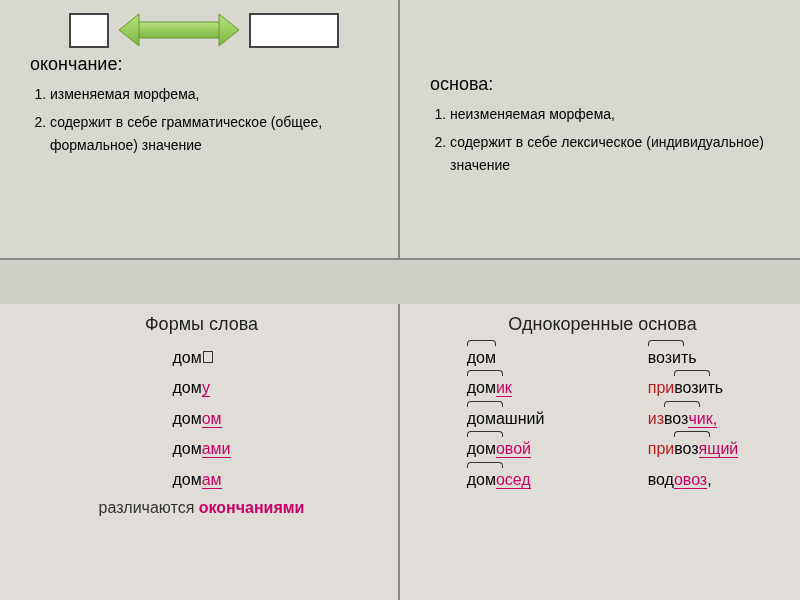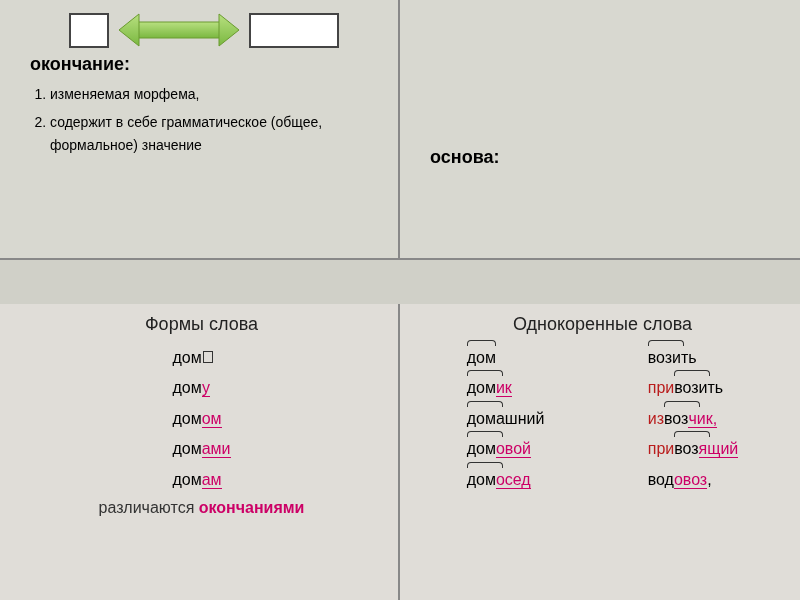--- a/index.html
+++ b/index.html
@@ -29,21 +29,20 @@
       align-items: flex-start;
     }
 
     .top-right {
       width: 50%;
       padding: 22px 20px 10px 30px;
       border-bottom: 2px solid #888;
       display: flex;
       flex-direction: column;
       align-items: flex-start;
-      justify-content: center;
     }
 
     .arrow-row {
       display: flex;
       justify-content: center;
       align-items: center;
       width: 100%;
       margin-bottom: 4px;
       position: relative;
     }
@@ -63,21 +62,21 @@
       background: white;
       margin-left: 10px;
     }
 
     .double-arrow {
       width: 120px;
       height: 40px;
     }
 
     .section-title {
-      font-weight: bold;
+      font-weight: normal;
       font-size: 18px;
       margin-bottom: 8px;
     }
 
     .section-list {
       list-style: decimal;
       padding-left: 20px;
       font-size: 14px;
       line-height: 1.6;
     }
@@ -198,20 +197,24 @@
       <div class="section-title">окончание:</div>
       <ol class="section-list">
         <li>изменяемая морфема,</li>
         <li>содержит в себе грамматическое (общее, формальное) значение</li>
       </ol>
     </div>
 
     <div class="top-right">
       <div style="height:52px;"></div>
       <div class="section-title">основа:</div>
+      <ol class="section-list">
+        <li>неизменяемая морфема,</li>
+        <li>содержит в себе лексическое (индивидуальное) значение</li>
+      </ol>
     </div>
   </div>
 
   <div class="bottom-section">
 
     <div class="bottom-left">
       <div class="section-heading">Формы слова</div>
 
       <div class="col-pair">
 
@@ -239,21 +242,21 @@
         </div>
 
       </div>
 
       <div class="note-text">
         <span>различаются </span><span class="note-highlight">окончаниями</span>
       </div>
     </div>
 
     <div class="bottom-right">
-      <div class="section-heading">Однокоренные слова</div>
+      <div class="section-heading">Однокоренные основа</div>
 
       <div class="col-pair">
 
         <div class="word-col">
 
           <div class="word-item">
             <span style="position:relative;display:inline-block;">
               <span style="position:absolute;top:-7px;left:0;right:0;height:6px;border-top:1.5px solid #333;border-left:1.5px solid #333;border-right:1.5px solid #333;border-radius:4px 4px 0 0;"></span>
               <span>дом</span>
             </span>

